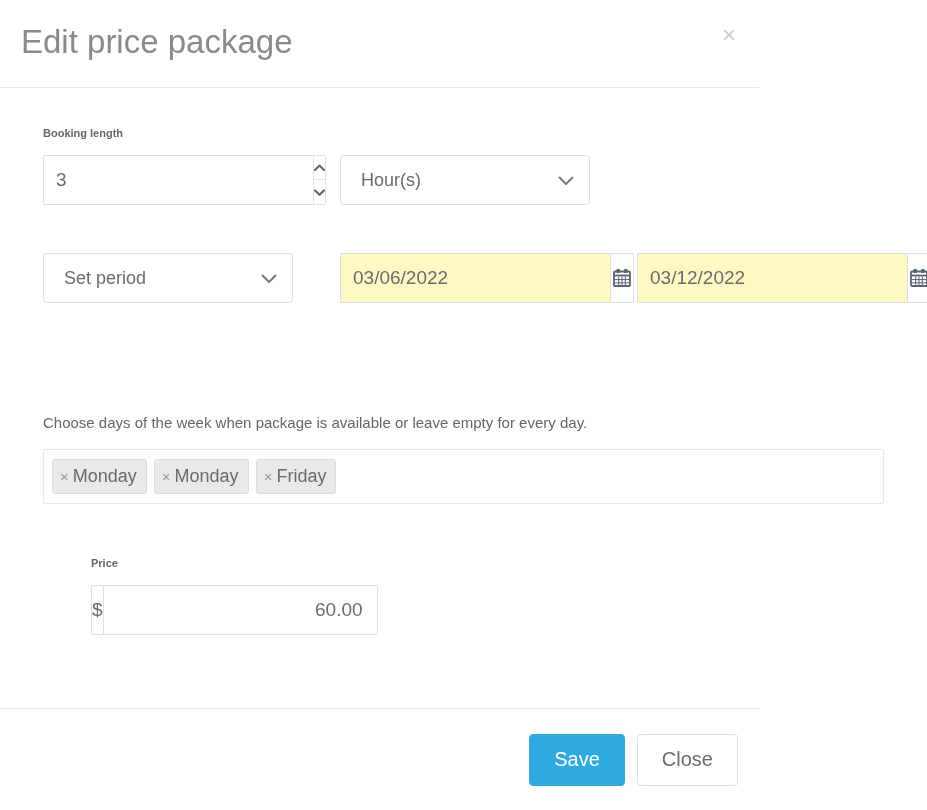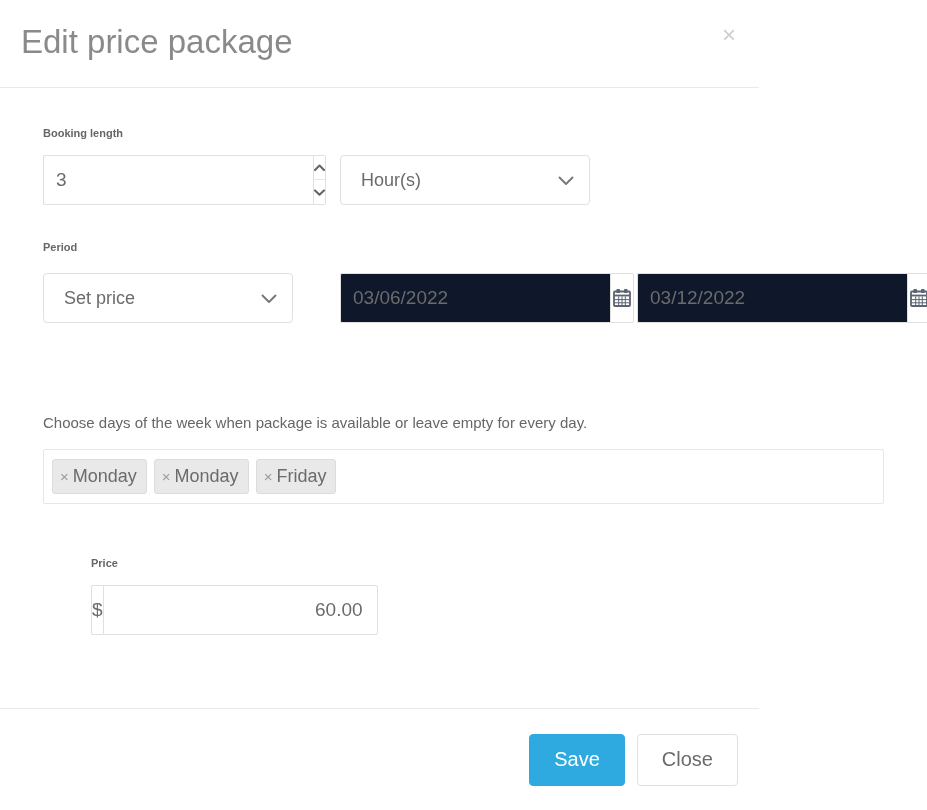--- a/index.html
+++ b/index.html
@@ -169,21 +169,21 @@
   }
   .date-input {
     flex: 1 1 auto;
     border: 1px solid #e0e0e0;
     border-right: none;
     border-radius: 2px 0 0 2px;
     padding: 0 12px;
     font-size: 19px;
     color: #6b6b6b;
     outline: none;
-    background: #0f172a;
+    background: #fef9c3;
     font-family: "Liberation Sans", sans-serif;
     box-sizing: border-box;
   }
   .date-addon {
     width: 52px;
     border: 1px solid #e0e0e0;
     border-radius: 0 2px 2px 0;
     box-sizing: border-box;
     background: #fff;
     display: flex;
@@ -330,26 +330,25 @@
           <div class="ctl select-ctl">Hour(s)</div>
           <svg class="select-arrow" width="16" height="10" viewBox="0 0 16 10">
             <path d="M1.5 1.5 L8 8 L14.5 1.5" fill="none" stroke="#777" stroke-width="1.9" stroke-linecap="round" stroke-linejoin="round"></path>
           </svg>
         </div>
 
       </div>
     </div>
 
     <div class="section" style="top: 149px;">
-      <div class="field-label">Period</div>
 
       <div style="display:flex; align-items:center; gap:47px; margin-top:16px;">
 
         <div class="select-wrap">
-          <div class="ctl select-ctl">Set price</div>
+          <div class="ctl select-ctl">Set period</div>
           <svg class="select-arrow" width="16" height="10" viewBox="0 0 16 10">
             <path d="M1.5 1.5 L8 8 L14.5 1.5" fill="none" stroke="#777" stroke-width="1.9" stroke-linecap="round" stroke-linejoin="round"></path>
           </svg>
         </div>
 
         <div class="date-group">
           <input class="date-input" type="text" value="03/06/2022" style="">
           <div class="date-addon">
             <svg width="22" height="22" viewBox="0 0 22 22">
               <rect x="3" y="4.5" width="16" height="14.5" rx="1" fill="#ffffff" stroke="#5a6472" stroke-width="1.8"></rect>

